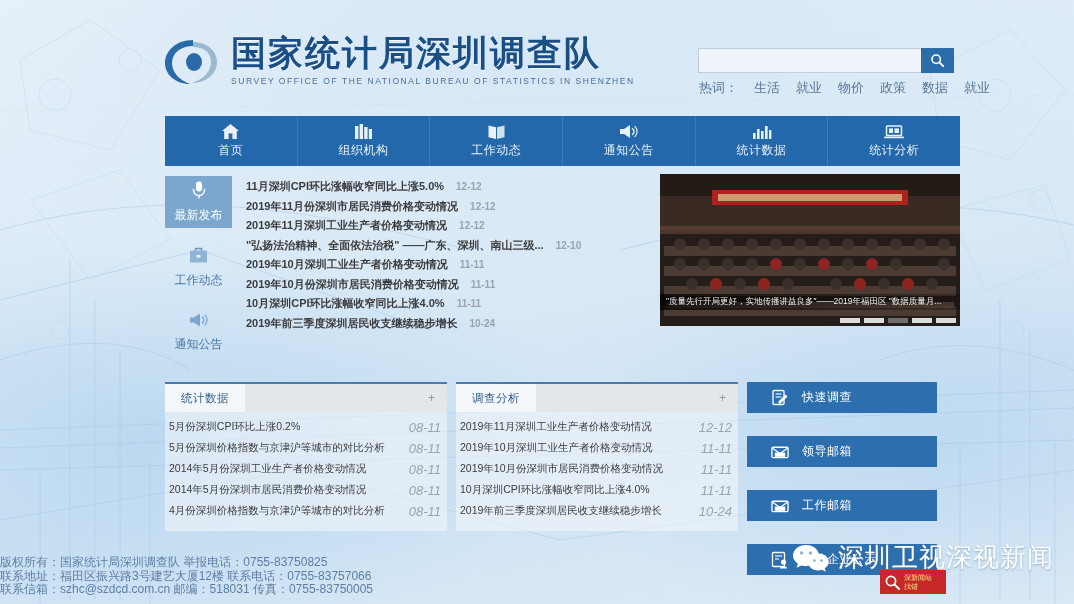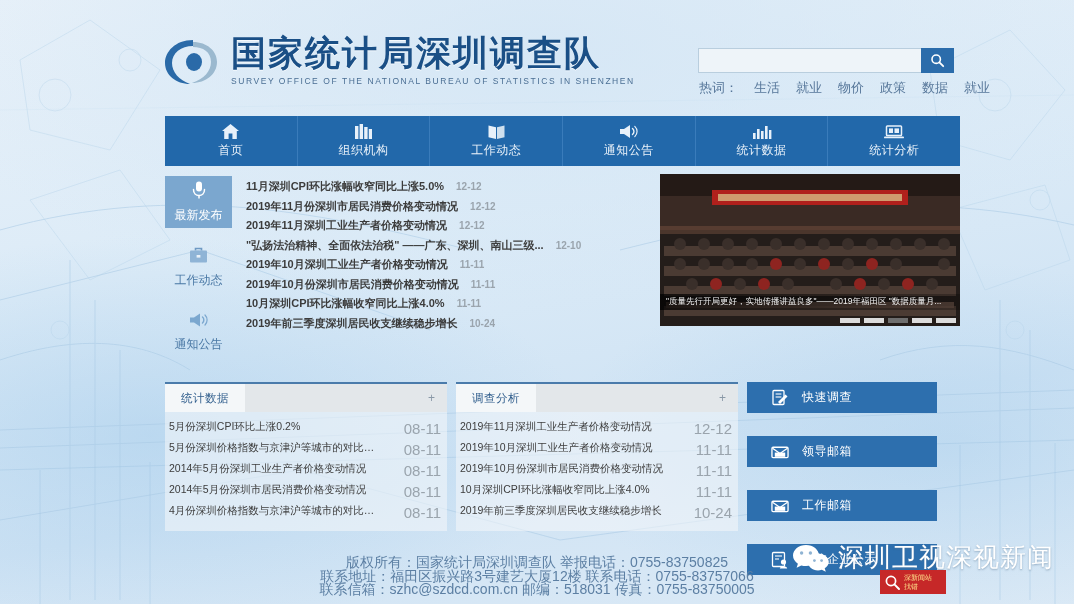--- a/index.html
+++ b/index.html
@@ -111,34 +111,34 @@
   .panel-more {
     flex: 1; display: flex; align-items: center; justify-content: flex-end;
     padding-right: 12px; font-size: 12px; color: #8a99a7; cursor: pointer;
   }
   .panel-list { padding: 8px 6px 6px 4px; }
   .panel-item {
     display: flex; align-items: flex-start; justify-content: space-between;
     height: 21px; font-size: 10.5px; color: #3c3c3c; cursor: pointer; gap: 15px;
   }
   .panel-item .pi-title { overflow: hidden; white-space: nowrap; text-overflow: ellipsis; padding-right: 8px; }
-  .panel-item .pi-date { color: #9aa4ad; font-size: 15px; flex: 0 0 auto; }
+  .panel-item .pi-date { color: #9aa4ad; font-size: 13px; flex: 0 0 auto; font-style: italic; }
 
   
   .actions { width: 190px; display: flex; flex-direction: column; gap: 23px; }
   .action-btn {
     height: 31px; background: #2d6fae; color: #fff; display: flex; align-items: center;
     padding-left: 24px; gap: 13px; cursor: pointer; font-size: 12px; letter-spacing: .5px;
   }
   .action-btn .ab-icon { display: flex; align-items: center; justify-content: center; width: 18px; }
 
   
   .footer {
     position: absolute; left: 0; top: 556px; width: 1074px;
-    text-align: center; font-size: 14px; line-height: 13.5px; color: #5c7fa3;
+    font-size: 12px; line-height: 13.5px; color: #5c7fa3;
   }
 
   
   .watermark { position: absolute; left: 792px; top: 540px; display: flex; align-items: center; gap: 8px; }
   .wm-text {
     font-size: 26px; color: #ffffff; letter-spacing: 1px; font-weight: normal;
     text-shadow: 0 1px 2px rgba(90,120,150,.55);
     font-family: "DejaVu Sans", "Liberation Sans", sans-serif;
   }
   .wm-badge {

